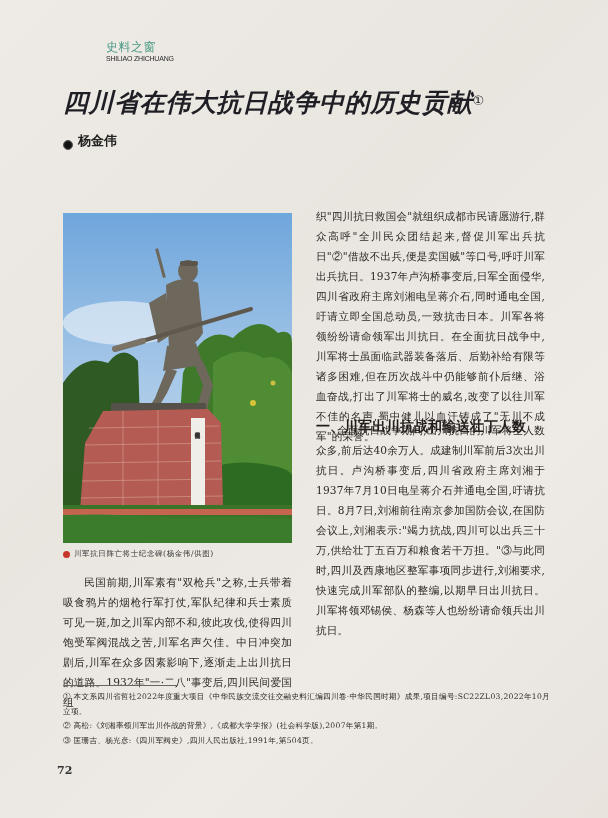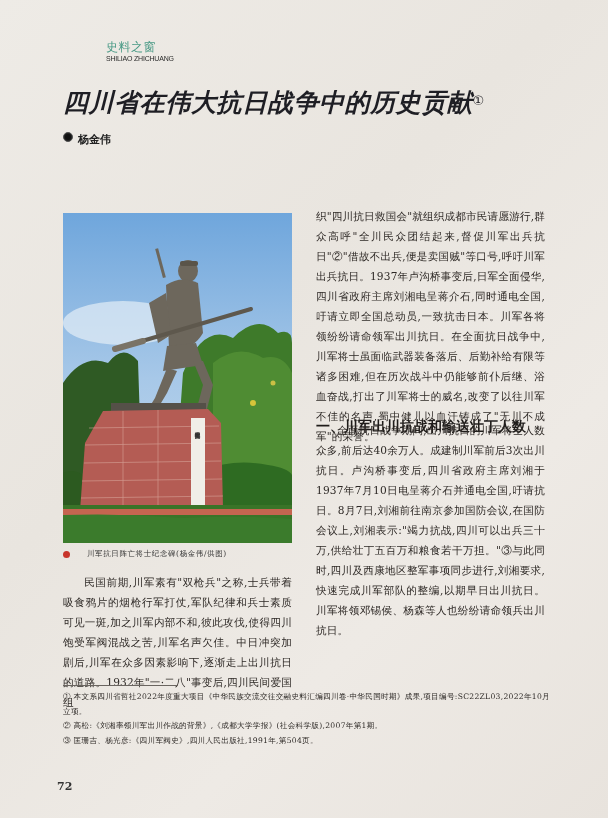--- a/index.html
+++ b/index.html
@@ -23,35 +23,35 @@
   .title {
     position: absolute; left: 63px; top: 88px;
     font-family: "DejaVu Sans", sans-serif; font-weight: bold;
     font-size: 25px; color: #1e1e24; letter-spacing: 0.6px; line-height: 30px;
     white-space: nowrap;
     font-style: italic;
   }
   .title sup { font-size: 13px; font-weight: normal; vertical-align: top; position: relative; top: -2px; }
   .author {
     position: absolute; left: 63px; top: 132px;
-    display: flex; align-items: flex-start; gap: 5px;
-    font-family: "DejaVu Sans", sans-serif; font-weight: bold; font-size: 11px; color: #222;
+    display: flex; align-items: flex-end; gap: 5px;
+    font-family: "DejaVu Sans", sans-serif; font-weight: bold; font-size: 13px; color: #222;
   }
   .author .dot {
     width: 10px; height: 10px; border-radius: 50%;
     background: #111; border: 1.5px solid #555; box-shadow: 0 0 0 1px #222 inset;
   }
   .photo {
     position: absolute; left: 63px; top: 213px; width: 229px; height: 330px;
     overflow: hidden; background: #8fb8dd;
   }
   .photo svg { display: block; width: 100%; height: 100%; }
   .caption {
     position: absolute; left: 63px; top: 549px;
-    display: flex; align-items: center; gap: 17px;
+    display: flex; align-items: center; gap: 4px;
     font-size: 7.5px; color: #333; letter-spacing: 0.6px;
   }
   .caption .bullet { width: 7px; height: 7px; border-radius: 50%; background: #c8352b; }
   .col {
     position: absolute; font-size: 10.6px; line-height: 20px; color: #2d2825;
     text-align: justify; letter-spacing: 0.15px;
   }
   .col p { margin: 0; }
   .col p.indent { text-indent: 2em; }
   .col-left { left: 63px; top: 572px; width: 229px; }
@@ -61,21 +61,21 @@
     position: absolute; left: 316px; top: 418px;
     font-family: "DejaVu Sans", sans-serif; font-weight: bold; font-size: 14px; color: #1f1c1a;
   }
   .fn-rule { position: absolute; left: 63px; top: 685px; width: 115px; height: 1px; background: #6a6560; }
   .footnotes {
     position: absolute; left: 63px; top: 690px; width: 490px;
     font-size: 7.6px; line-height: 14.5px; color: #2e2a27; letter-spacing: 0.3px;
   }
   .page-num {
     position: absolute; left: 57px; top: 764px;
-    font-family: "DejaVu Serif", serif; font-size: 11px; font-weight: bold; color: #333; margin-top: 16px;
+    font-family: "DejaVu Serif", serif; font-size: 11px; font-weight: bold; color: #333;
   }
 </style>
 </head>
 <body>
 
 <div class="section-tag">
   <div class="zh">史料之窗</div>
   <div class="en">SHILIAO ZHICHUANG</div>
 </div>
 

